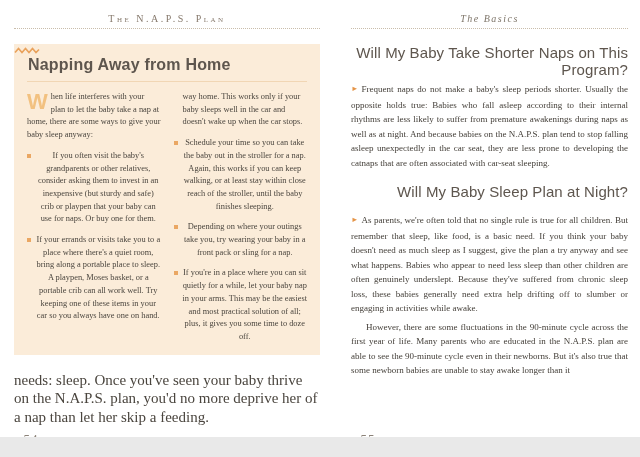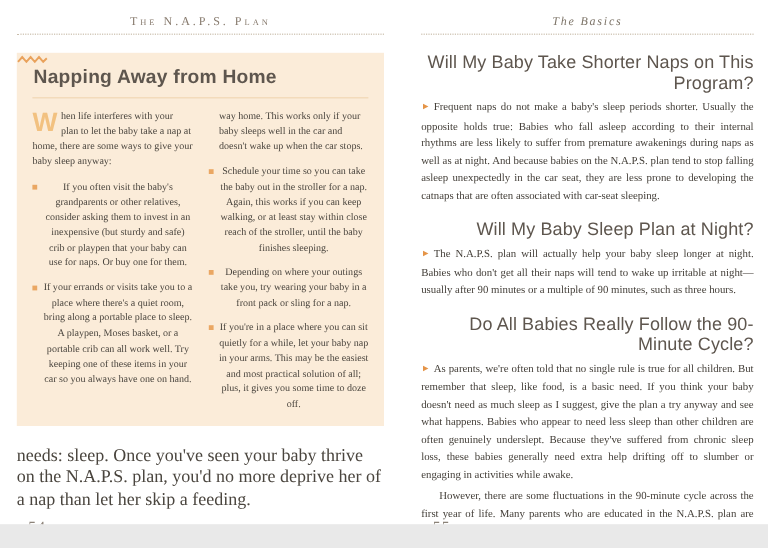--- a/index.html
+++ b/index.html
@@ -131,27 +131,23 @@
 
     <div class="section first">
       <div class="sec-h">Will My Baby Take Shorter Naps on This Program?</div>
       <p class="sec-p">
         <span class="arrow">►</span><span>Frequent naps do not make a baby's sleep periods shorter. Usually the opposite holds true: Babies who fall asleep according to their internal rhythms are less likely to suffer from premature awakenings during naps as well as at night. And because babies on the N.A.P.S. plan tend to stop falling asleep unexpectedly in the car seat, they are less prone to developing the catnaps that are often associated with car-seat sleeping.</span>
       </p>
     </div>
 
     <div class="section">
       <div class="sec-h">Will My Baby Sleep Plan at Night?</div>
-      <p class="sec-p">
-        <span class="arrow">►</span><span>The N.A.P.S. plan will actually help your baby sleep longer at night. Babies who don't get all their naps will tend to wake up irritable at night—usually after 90 minutes or a multiple of 90 minutes, such as three hours.</span>
-      </p>
     </div>
 
     <div class="section">
-      <div class="sec-h">Do All Babies Really Follow the 90-Minute Cycle?</div>
       <p class="sec-p">
         <span class="arrow">►</span><span>As parents, we're often told that no single rule is true for all children. But remember that sleep, like food, is a basic need. If you think your baby doesn't need as much sleep as I suggest, give the plan a try anyway and see what happens. Babies who appear to need less sleep than other children are often genuinely underslept. Because they've suffered from chronic sleep loss, these babies generally need extra help drifting off to slumber or engaging in activities while awake.</span>
       </p>
       <p class="sec-p indent">However, there are some fluctuations in the 90-minute cycle across the first year of life. Many parents who are educated in the N.A.P.S. plan are able to see the 90-minute cycle even in their newborns. But it's also true that some newborn babies are unable to stay awake longer than it</p>
     </div>
 
     <div class="pagenum">· 55 ·</div>
   </div>
 
 </div>

